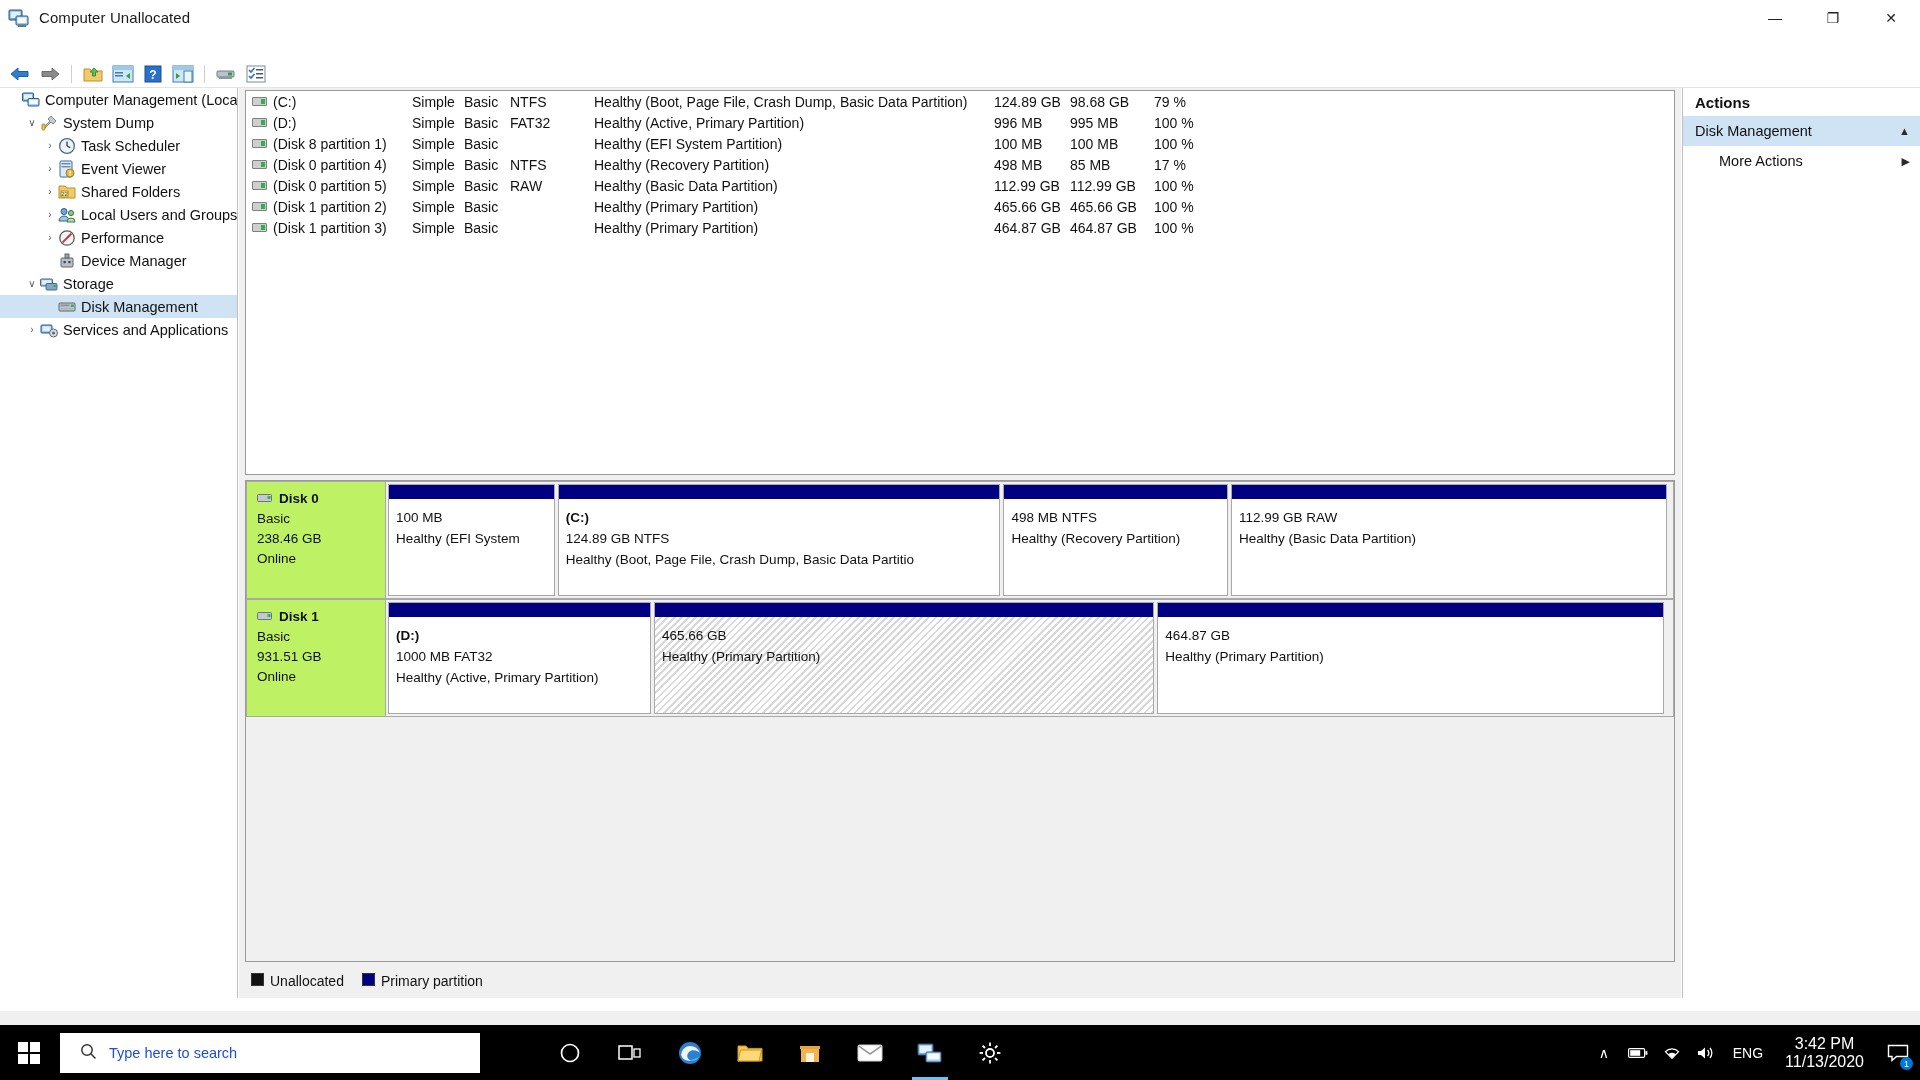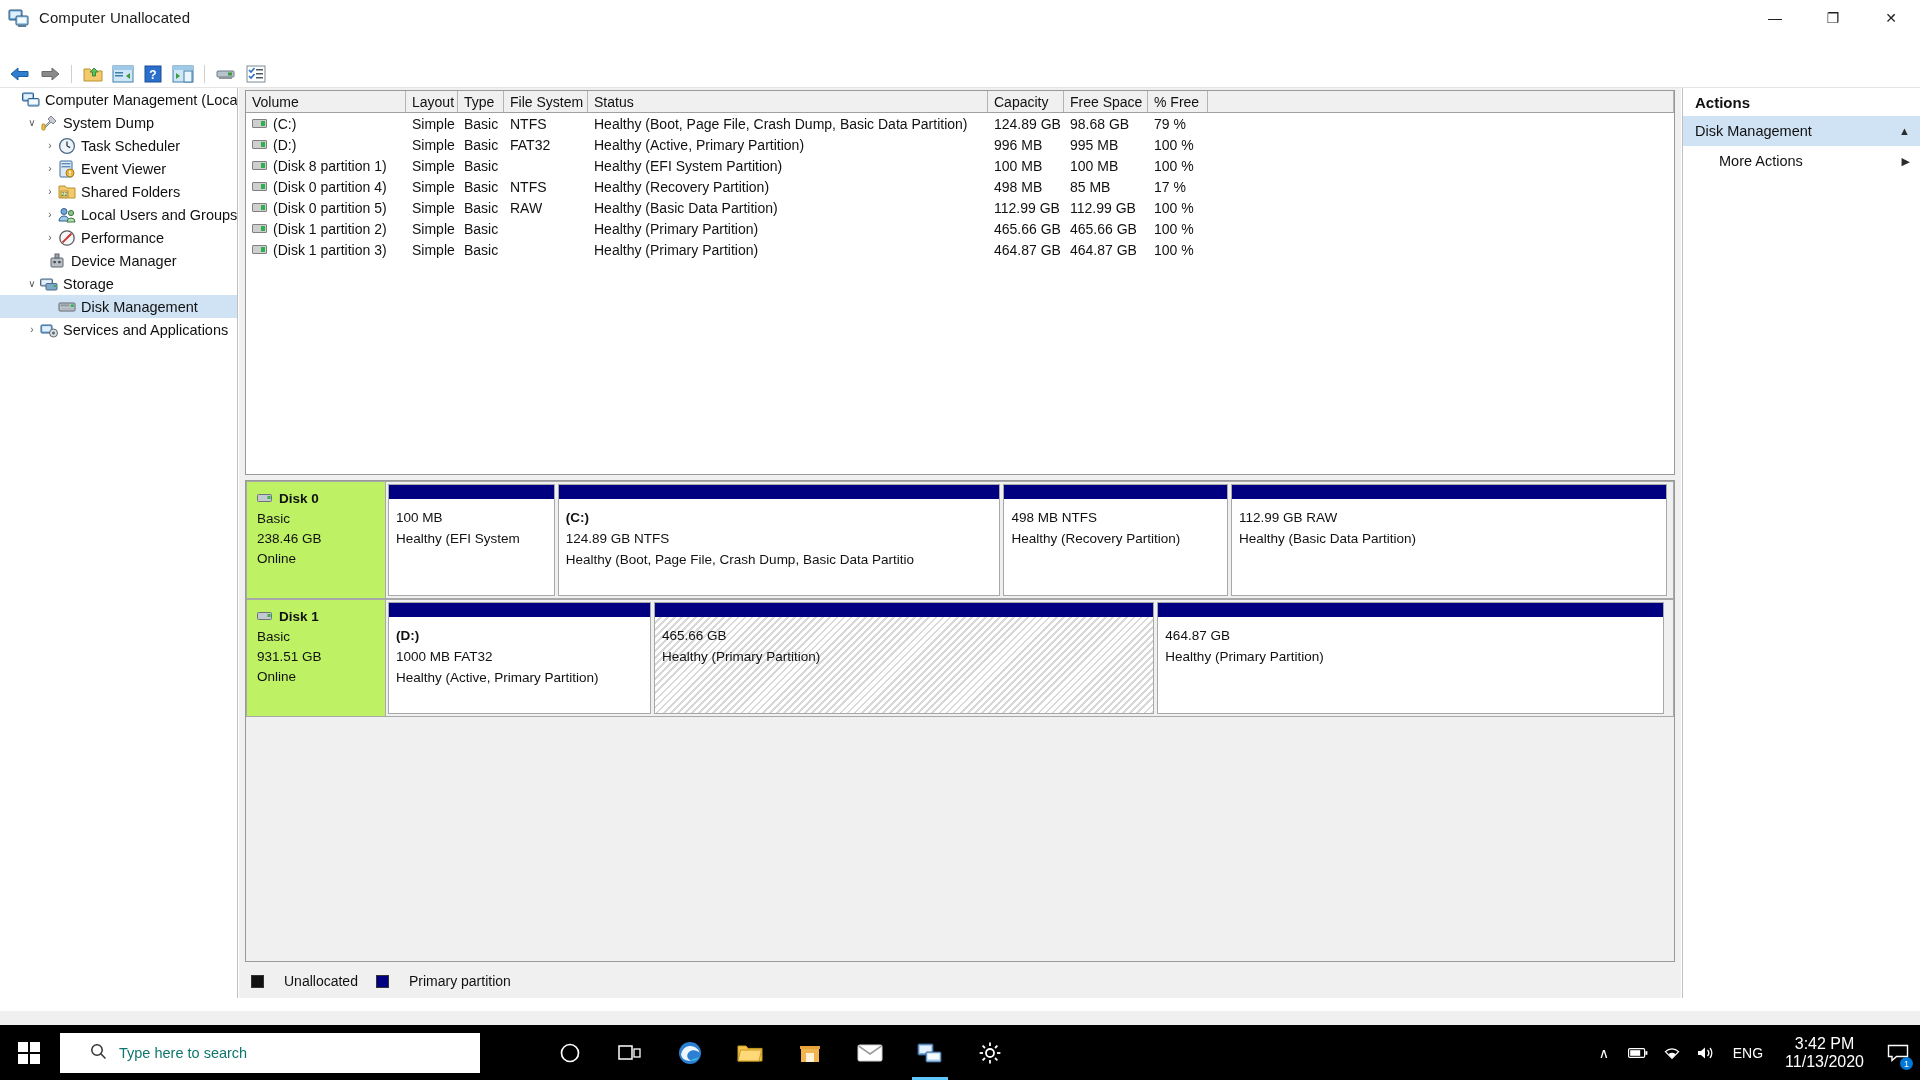--- a/index.html
+++ b/index.html
@@ -118,31 +118,31 @@
   .part .ptxt { padding:8px 6px 0 7px; font-size:13.5px; color:#111; line-height:21px; white-space:nowrap; overflow:hidden;}
   .part.hatch .inner { flex:1; background:
       repeating-linear-gradient(135deg,#ffffff 0 3px,#d8d8d8 3px 5px); }
   .part .inner { flex:1; background:#ffffff; }
 
   .legend {
     position:absolute; left:6px; bottom:4px; height:26px; display:flex; align-items:center;
     gap:8px; font-size:14px; color:#111; padding-left:6px;
   }
   .sw { width:13px; height:13px; display:inline-block; border:1px solid #333; }
-  .legend-item { display:flex; align-items:center; gap:20px; margin-right:18px; }
+  .legend-item { display:flex; gap:6px; margin-right:18px; }
 
   
   .taskbar {
     position:absolute; left:0; bottom:0; width:1920px; height:55px;
     background:#000000; display:flex; align-items:center;
   }
   .start { width:58px; height:55px; display:flex; align-items:center; justify-content:center; }
   .search-box {
     width:420px; height:40px; background:#ffffff; display:flex; align-items:center;
-    margin-left:2px; padding-left:30px; gap:12px; color:#0f766e; font-size:14.5px;
+    margin-left:2px; padding-left:20px; gap:12px; color:#1d4ed8; font-size:14.5px;
   }
   .tb-icons { display:flex; align-items:center; gap:0px; margin-left:60px; }
   .tb-app { width:60px; height:55px; display:flex; align-items:center; justify-content:center; position:relative;}
   .tb-app.active::after { content:""; position:absolute; bottom:0; left:12px; right:12px; height:3px; background:#5cc8ff; }
   .tray { position:absolute; right:0; height:55px; display:flex; align-items:center; gap:0; }
   .tray-ico { width:34px; height:55px; display:flex; align-items:center; justify-content:center; color:#fff; font-size:14px;}
   .tray-lang { color:#fff; font-size:14px; padding:0 10px;}
   .clock { color:#fff; font-size:16px; line-height:18px; text-align:center; padding:0 12px; }
   .notif { width:44px; height:55px; display:flex; align-items:center; justify-content:center; position:relative;}
   .badge { position:absolute; right:7px; bottom:10px; background:#0078d7; color:#fff; font-size:9px;
@@ -298,21 +298,21 @@
           </div>
           <div class="tree-row" style="padding-left: 42px;">
             <span class="chev">›</span>
             <span class="ticon"><svg width="18" height="18" viewBox="0 0 18 18">
                 <circle cx="9" cy="9" r="7.2" fill="#f4f6f8" stroke="#5a5a5a" stroke-width="1.3"></circle>
                 <path d="M4.5 13.5 L13.5 4.5" stroke="#cf3b3b" stroke-width="1.8"></path>
                 <path d="M9 9 L12.6 5.4" stroke="#cf3b3b" stroke-width="1.5"></path>
               </svg></span>
             <span>Performance</span>
           </div>
-          <div class="tree-row" style="padding-left: 32px;">
+          <div class="tree-row" style="padding-left: 42px;">
             <span class="chev"></span>
             <span class="ticon"><svg width="18" height="18" viewBox="0 0 18 18">
                 <rect x="3" y="6" width="12" height="9" rx="1" fill="#b9bfc6" stroke="#5f676f"></rect>
                 <rect x="7" y="2" width="4" height="4" fill="#9aa2aa" stroke="#5f676f"></rect>
                 <rect x="5.5" y="9" width="2.2" height="2.2" fill="#3c4146"></rect>
                 <rect x="10.3" y="9" width="2.2" height="2.2" fill="#3c4146"></rect>
               </svg></span>
             <span>Device Manager</span>
           </div>
           <div class="tree-row" style="padding-left: 24px;">
@@ -344,31 +344,20 @@
                 <circle cx="13.5" cy="12" r="1.5" fill="#5f676f"></circle>
               </svg></span>
             <span>Services and Applications</span>
           </div>
         </div>
     </div>
 
     <div class="center">
 
       <div class="vol-list">
-        <div class="vol-head">
-          <div class="vh c-vol">Volume</div>
-          <div class="vh c-lay">Layout</div>
-          <div class="vh c-typ">Type</div>
-          <div class="vh c-fs">File System</div>
-          <div class="vh c-sta">Status</div>
-          <div class="vh c-cap">Capacity</div>
-          <div class="vh c-free">Free Space</div>
-          <div class="vh c-pct">% Free</div>
-          <div class="vh c-end"></div>
-        </div>
         <div id="vol-rows">
             <div class="vol-row">
               <div class="vc c-vol">
                 <span class="drive-ico"></span>
                 <span>(C:)</span>
               </div>
               <div class="vc c-lay">Simple</div>
               <div class="vc c-typ">Basic</div>
               <div class="vc c-fs">NTFS</div>
               <div class="vc c-sta">Healthy (Boot, Page File, Crash Dump, Basic Data Partition)</div>

